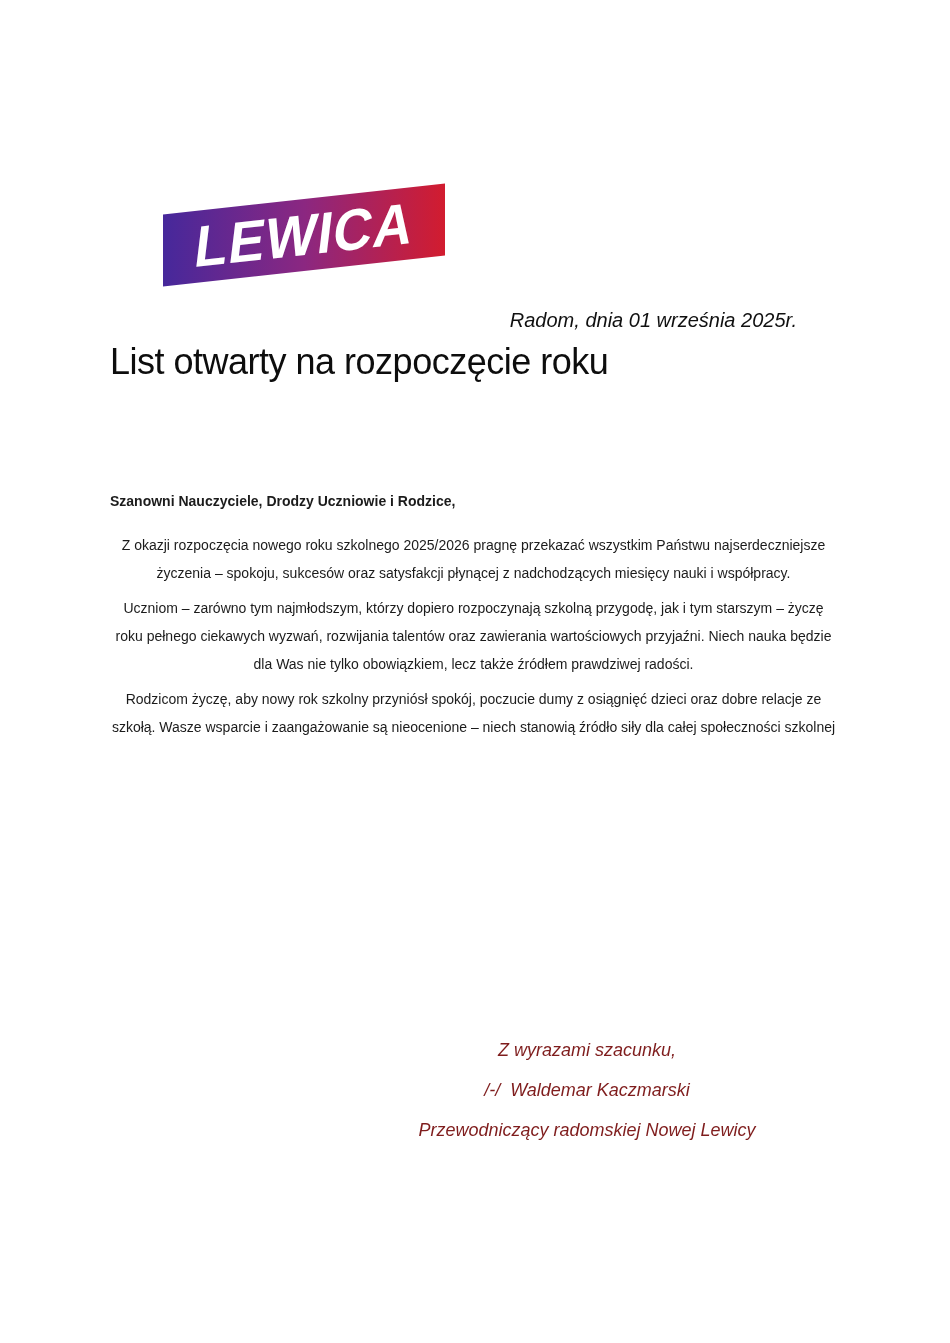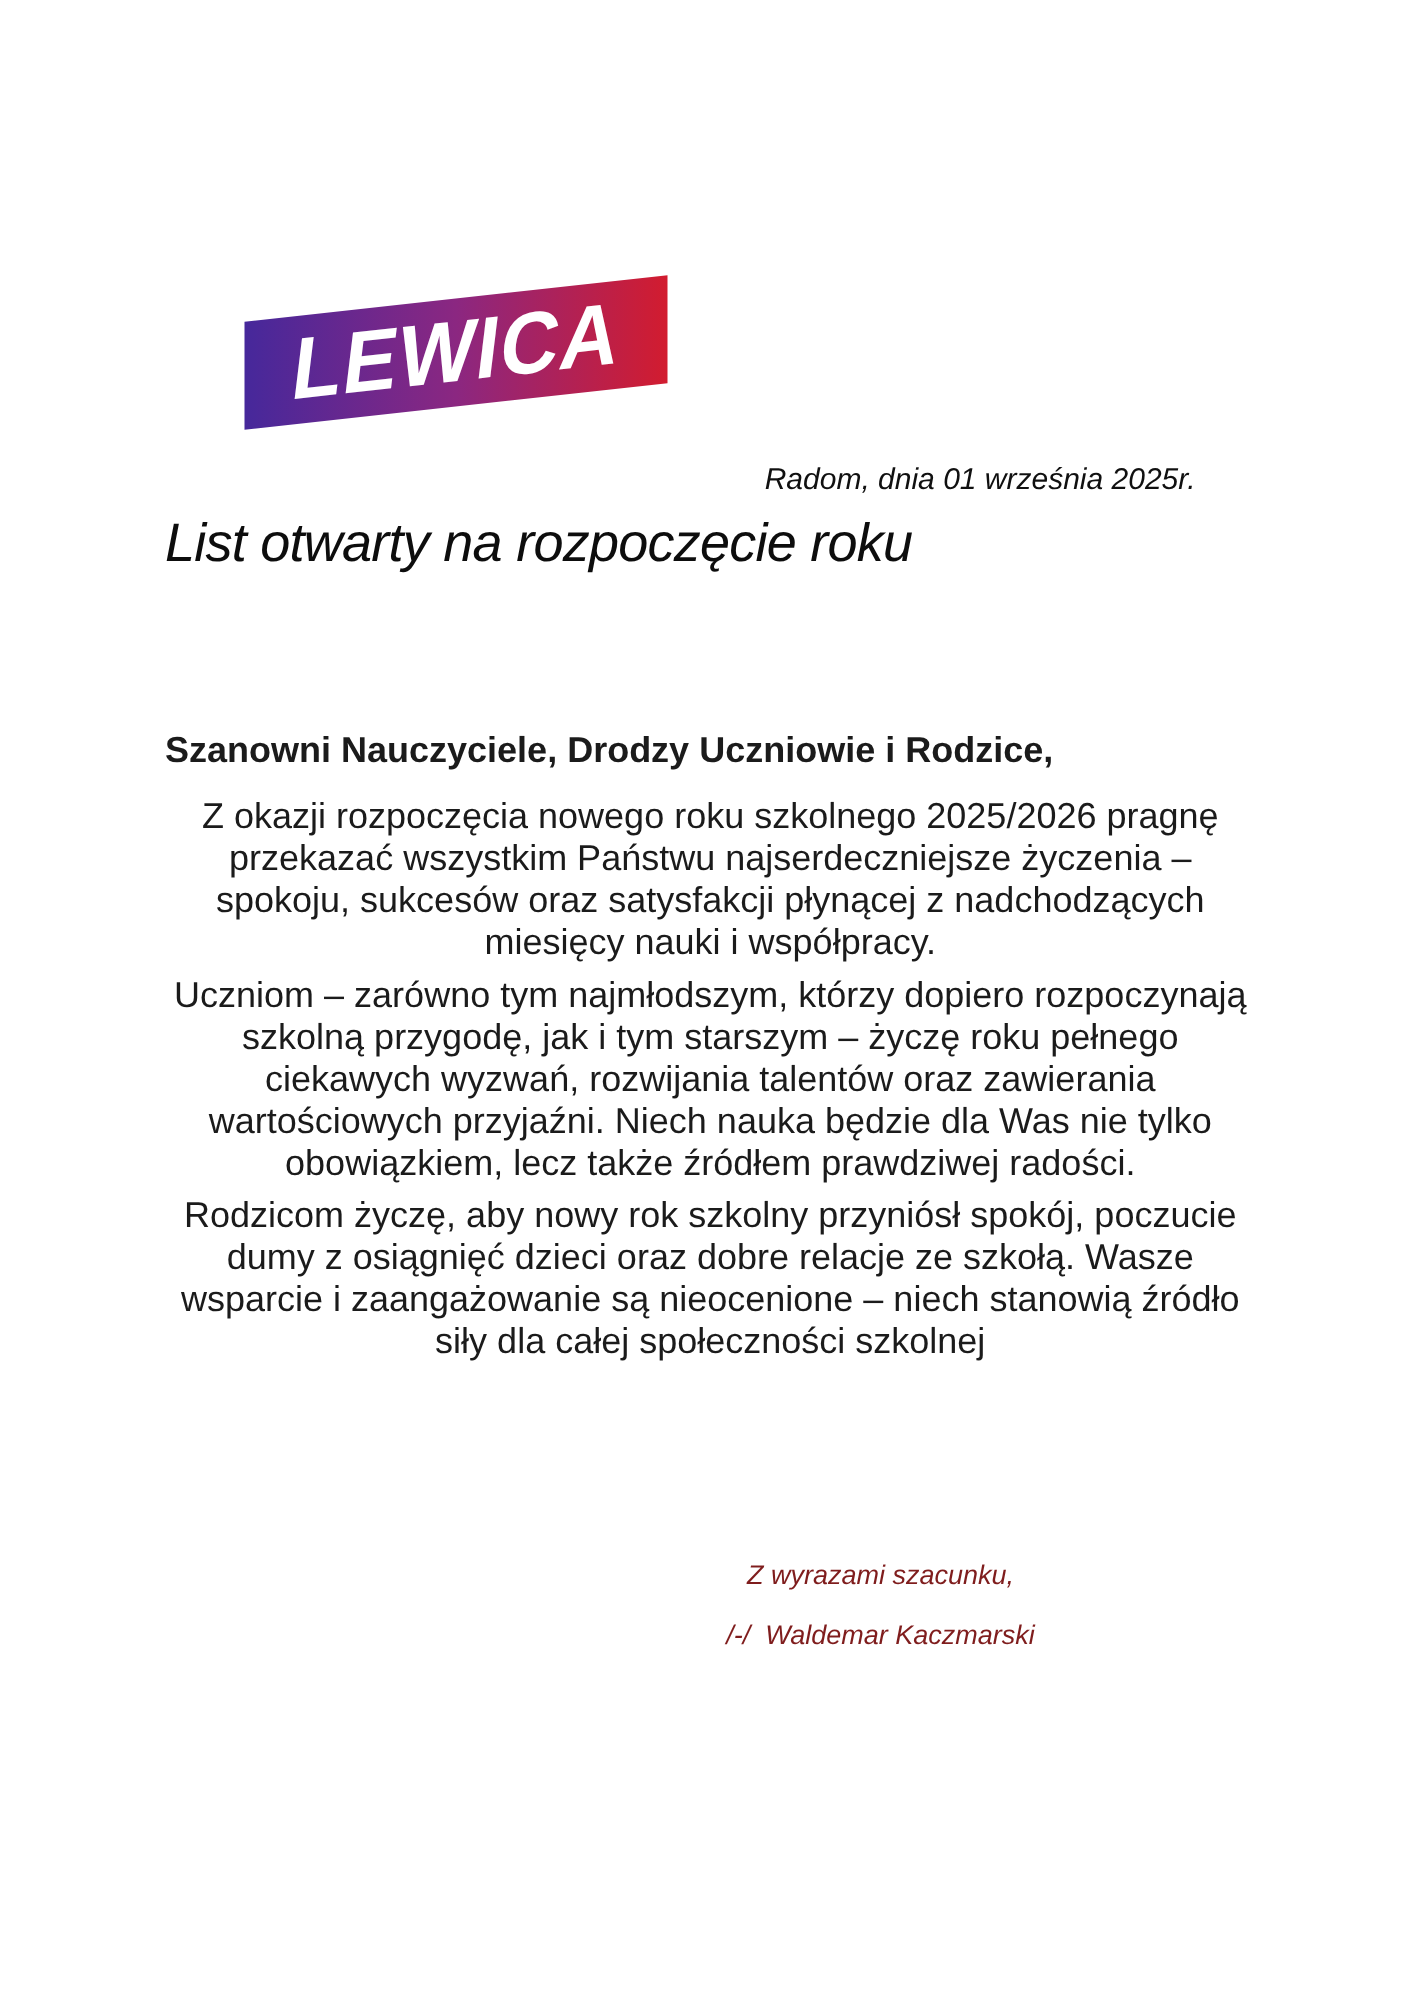--- a/index.html
+++ b/index.html
@@ -53,36 +53,35 @@
     line-height: 24px;
     color: #101010;
   }
 
   
   .doc-title {
     position: absolute;
     top: 336px;
     left: 110px;
     width: 740px;
-    font-style: italic;
     font-weight: normal;
     font-size: 36px;
     line-height: 52px;
     letter-spacing: -0.5px;
     color: #0d0d0d;
     margin: 0;
   }
 
   
   .letter-body {
     position: absolute;
     top: 487px;
     left: 110px;
     width: 727px;
-    font-size: 24px;
+    font-size: 14px;
     line-height: 28px;
     color: #1b1b1b;
   }
   .salutation {
     font-weight: bold;
     margin: 0 0 16px 0;
   }
   .letter-body p.para {
     margin: 0 0 7px 0;
     text-align: center;
@@ -124,15 +123,16 @@
   <div class="letter-body">
     <p class="salutation">Szanowni Nauczyciele, Drodzy Uczniowie i Rodzice,</p>
     <p class="para">Z okazji rozpoczęcia nowego roku szkolnego 2025/2026 pragnę przekazać wszystkim Państwu najserdeczniejsze życzenia – spokoju, sukcesów oraz satysfakcji płynącej z nadchodzących miesięcy nauki i współpracy.</p>
     <p class="para">Uczniom – zarówno tym najmłodszym, którzy dopiero rozpoczynają szkolną przygodę, jak i tym starszym – życzę roku pełnego ciekawych wyzwań, rozwijania talentów oraz zawierania wartościowych przyjaźni. Niech nauka będzie dla Was nie tylko obowiązkiem, lecz także źródłem prawdziwej radości.</p>
     <p class="para">Rodzicom życzę, aby nowy rok szkolny przyniósł spokój, poczucie dumy z osiągnięć dzieci oraz dobre relacje ze szkołą. Wasze wsparcie i zaangażowanie są nieocenione – niech stanowią źródło siły dla całej społeczności szkolnej</p>
   </div>
 
   <div class="signature-block">
     <p class="sig-line">Z wyrazami szacunku,</p>
     <p class="sig-line">/-/  Waldemar Kaczmarski</p>
+    <p class="sig-line">Przewodniczący radomskiej Nowej Lewicy</p>
   </div>
 
 </div>
 
 </body></html>

